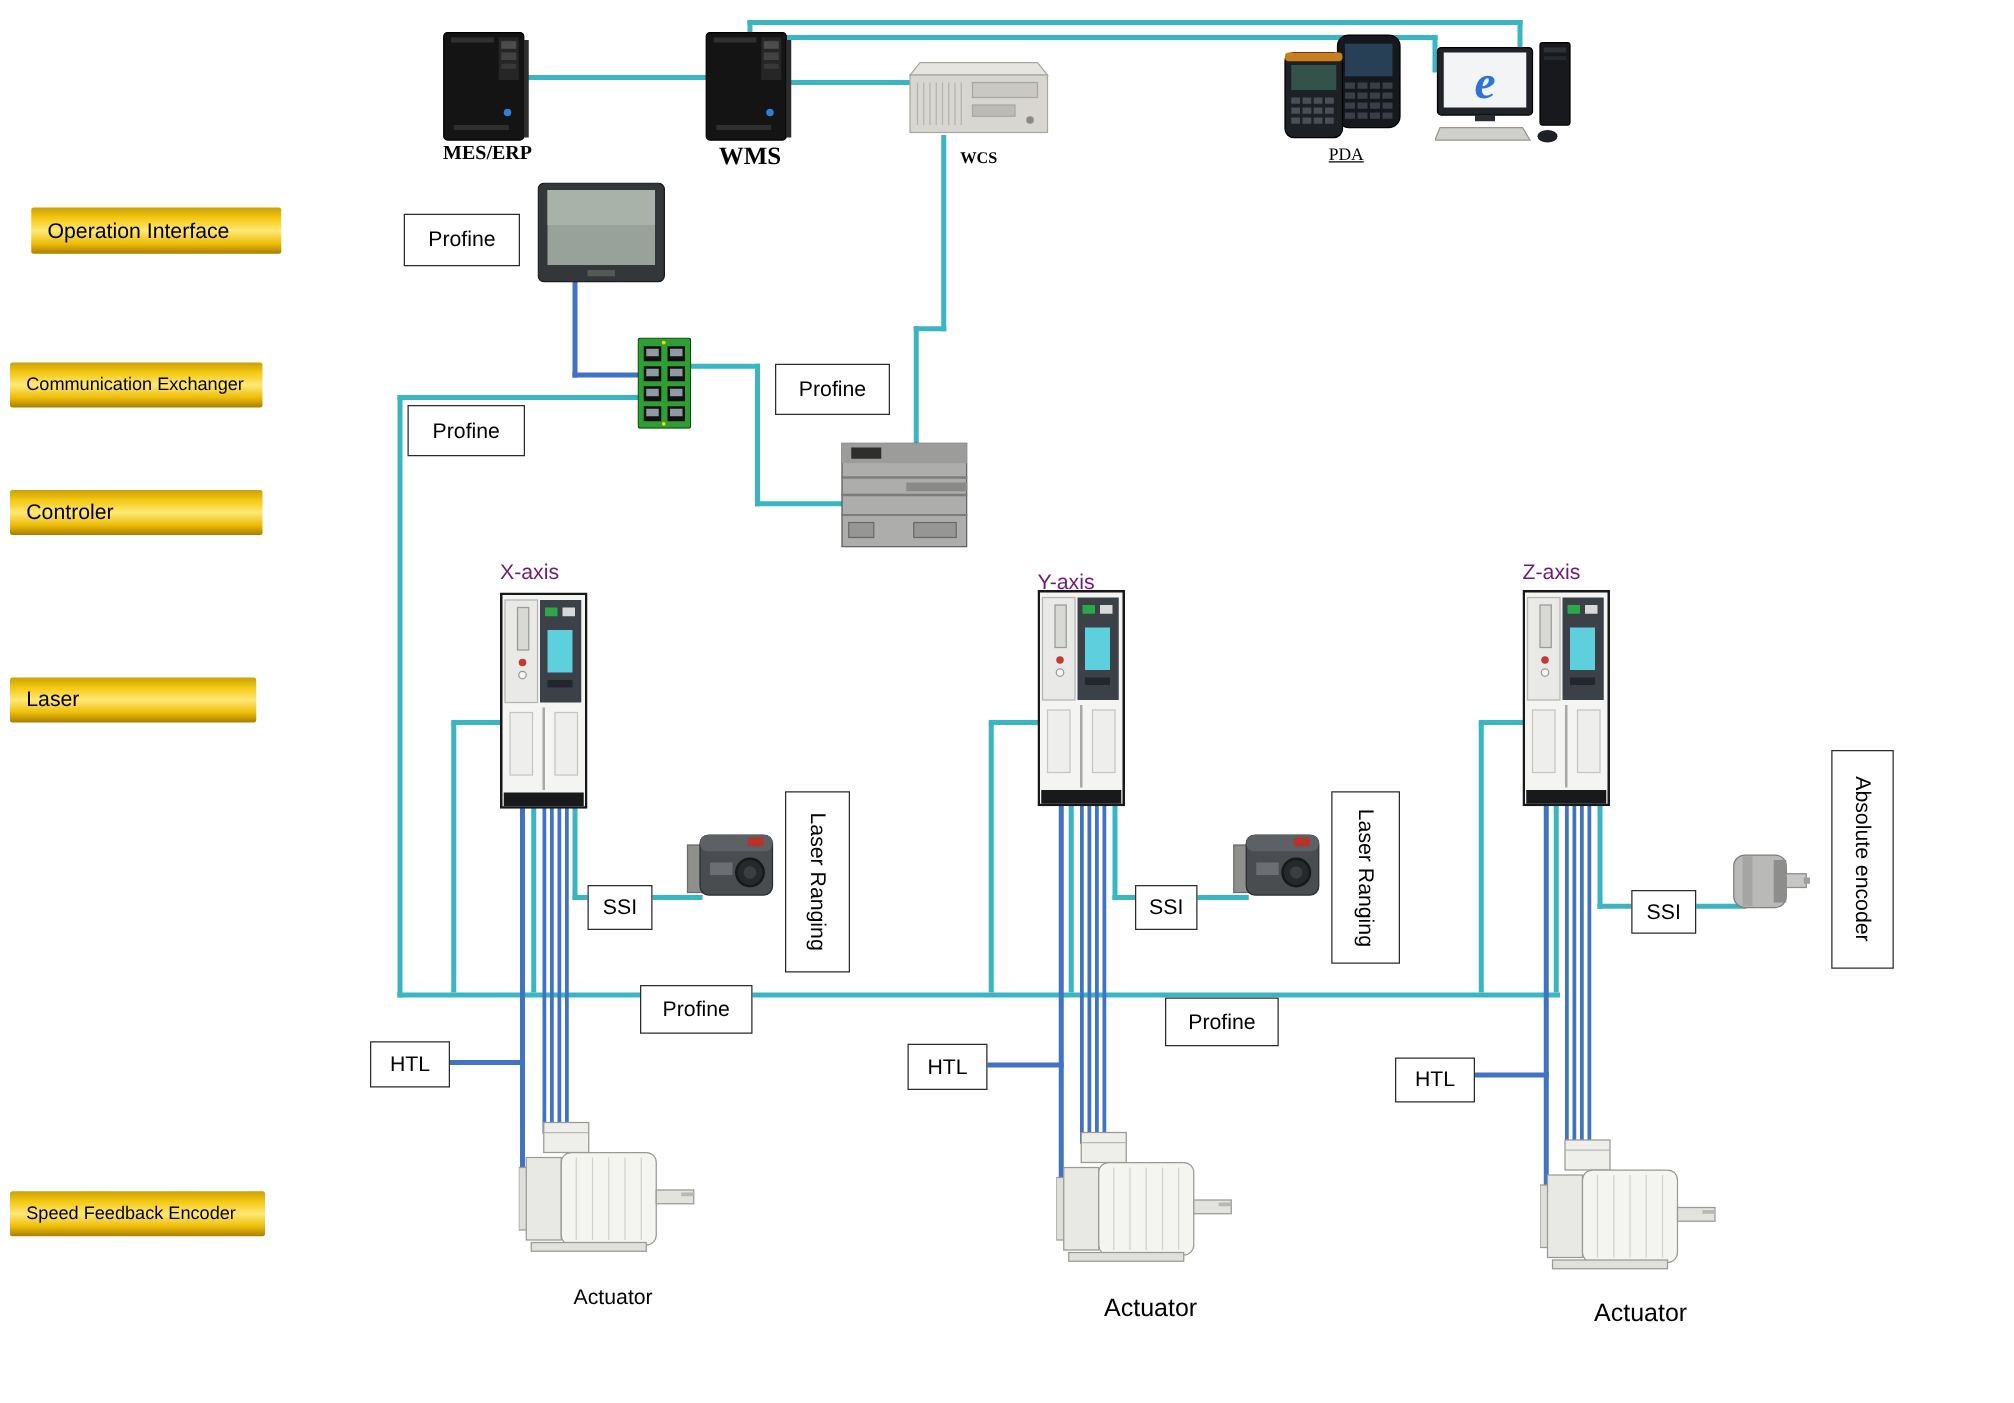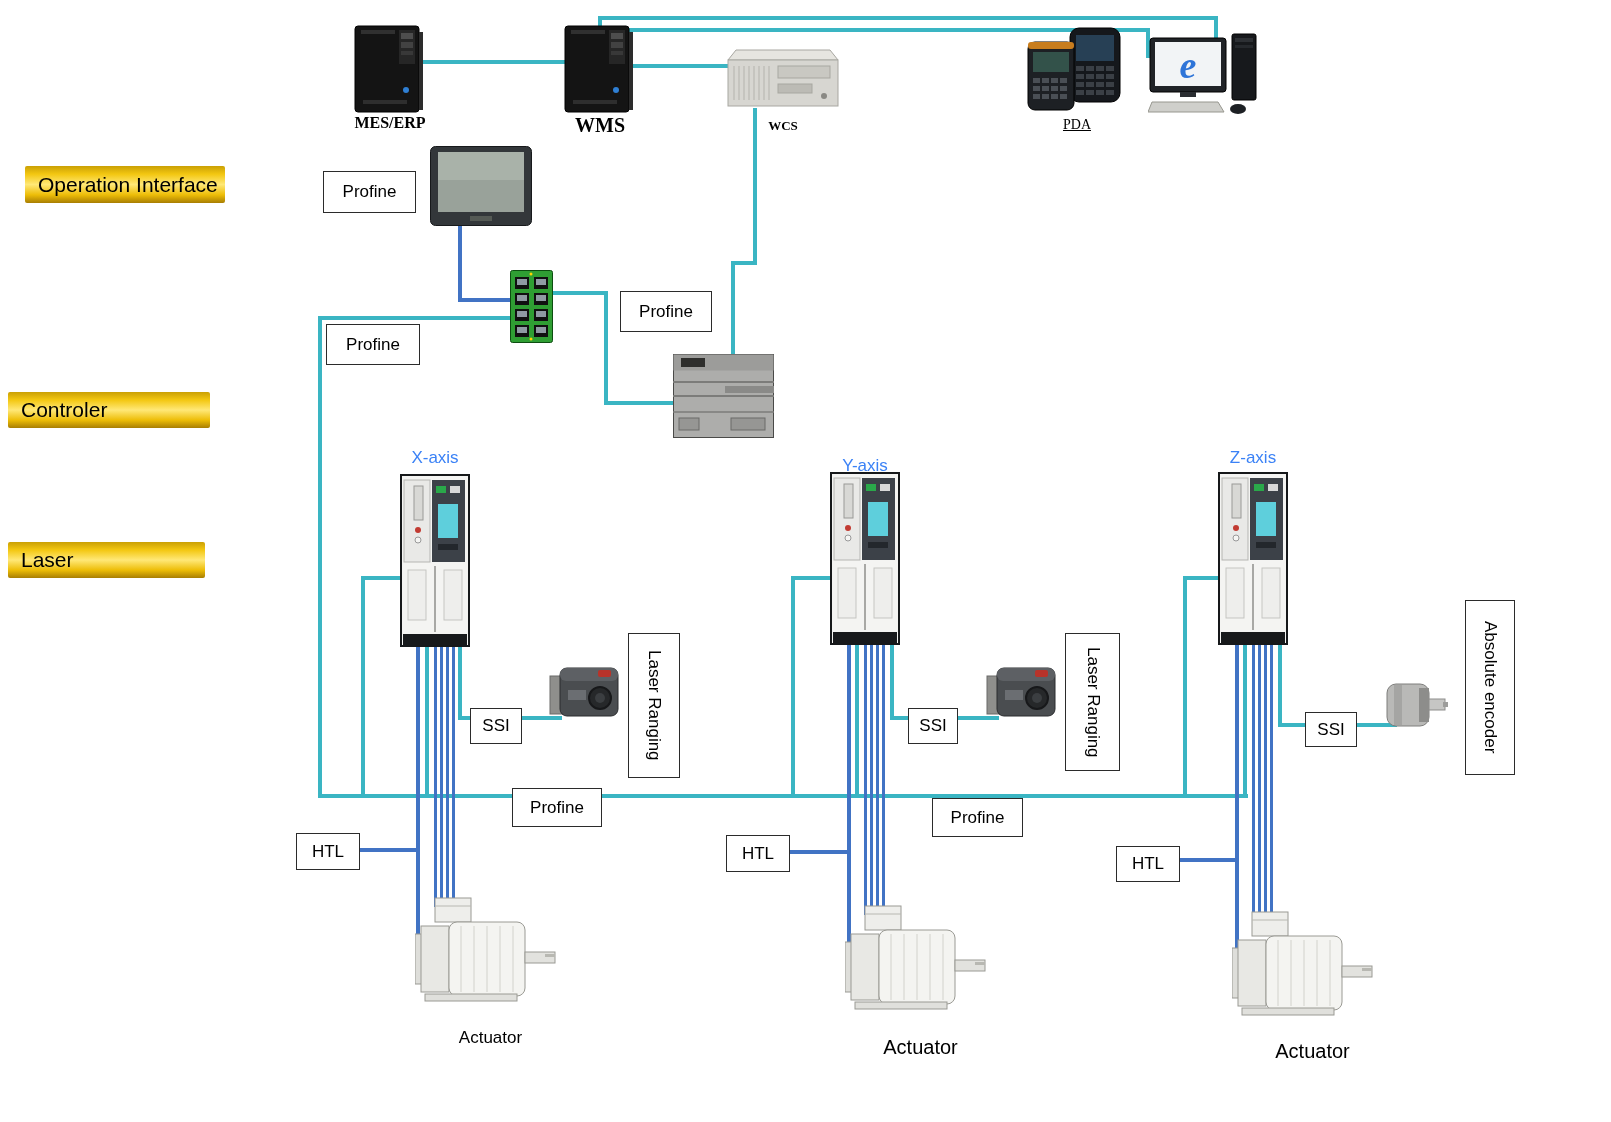--- a/index.html
+++ b/index.html
@@ -6,27 +6,27 @@
   #canvas{position:relative;width:1611px;height:1122px;background:#fff;overflow:hidden;}
   .wire{position:absolute;z-index:1;}
   .teal{background:#3ab5c3;}
   .blue{background:#4173c4;}
   .lbox{position:absolute;background:#fff;border:1px solid #2b2b2b;display:flex;align-items:center;justify-content:center;
         font-size:17px;color:#000;z-index:3;box-sizing:border-box;text-align:center;}
   .lbox.vert{writing-mode:vertical-rl;}
   .gold{position:absolute;display:flex;align-items:center;padding-left:13px;color:#000;box-sizing:border-box;z-index:3;
         background:linear-gradient(180deg,#caa005 0%,#f3c711 22%,#ffe877 50%,#edbd07 78%,#a87e03 100%);
         border-radius:2px;}
-  .fs17{font-size:21px;}
+  .fs17{font-size:17px;}
   .fs15{font-size:14.5px;}
   .dev{position:absolute;z-index:2;line-height:0;}
   .caption{position:absolute;text-align:center;color:#000;z-index:3;}
   .serif{font-family:"Liberation Serif",serif;}
   .b{font-weight:bold;}
-  .axis-title{position:absolute;font-size:17px;color:#3b82f6;z-index:3;text-align:center;}
+  .axis-title{position:absolute;font-size:17px;color:#701a75;z-index:3;}
 </style>
 </head>
 <body>
 
 <div id="canvas">
 
   <div class="wire teal" style="left:598px;top:16px;width:620px;height:4px;"></div>
   <div class="wire teal" style="left:1214px;top:16px;width:4px;height:26px;"></div>
   <div class="wire teal" style="left:610px;top:28px;width:540px;height:4px;"></div>
   <div class="wire teal" style="left:1146px;top:28px;width:4px;height:30px;"></div>
@@ -87,25 +87,31 @@
   <div class="wire blue" style="left:416px;top:645px;width:4px;height:290px;"></div>
   <div class="wire blue" style="left:358px;top:848px;width:62px;height:4px;"></div>
   <div class="wire blue" style="left:847px;top:643px;width:4px;height:300px;"></div>
   <div class="wire blue" style="left:788px;top:850px;width:63px;height:4px;"></div>
   <div class="wire blue" style="left:1235px;top:643px;width:4px;height:305px;"></div>
   <div class="wire blue" style="left:1178px;top:858px;width:61px;height:4px;"></div>
 
   <div class="gold fs17" style="left:25px;top:166px;width:200px;height:37px;">
       <span>Operation Interface</span>
     </div>
+  <div class="gold fs15" style="left:8px;top:290px;width:202px;height:36px;">
+      <span>Communication Exchanger</span>
+    </div>
   <div class="gold fs17" style="left:8px;top:392px;width:202px;height:36px;">
       <span>Controler</span>
     </div>
   <div class="gold fs17" style="left:8px;top:542px;width:197px;height:36px;">
       <span>Laser</span>
+    </div>
+  <div class="gold fs15" style="left:8px;top:953px;width:204px;height:36px;">
+      <span>Speed Feedback Encoder</span>
     </div>
 
   <div class="lbox" style="left:323px;top:171px;width:93px;height:42px;">
       <span>Profine</span>
     </div>
   <div class="lbox" style="left:620px;top:291px;width:92px;height:41px;">
       <span>Profine</span>
     </div>
   <div class="lbox" style="left:326px;top:324px;width:94px;height:41px;">
       <span>Profine</span>

